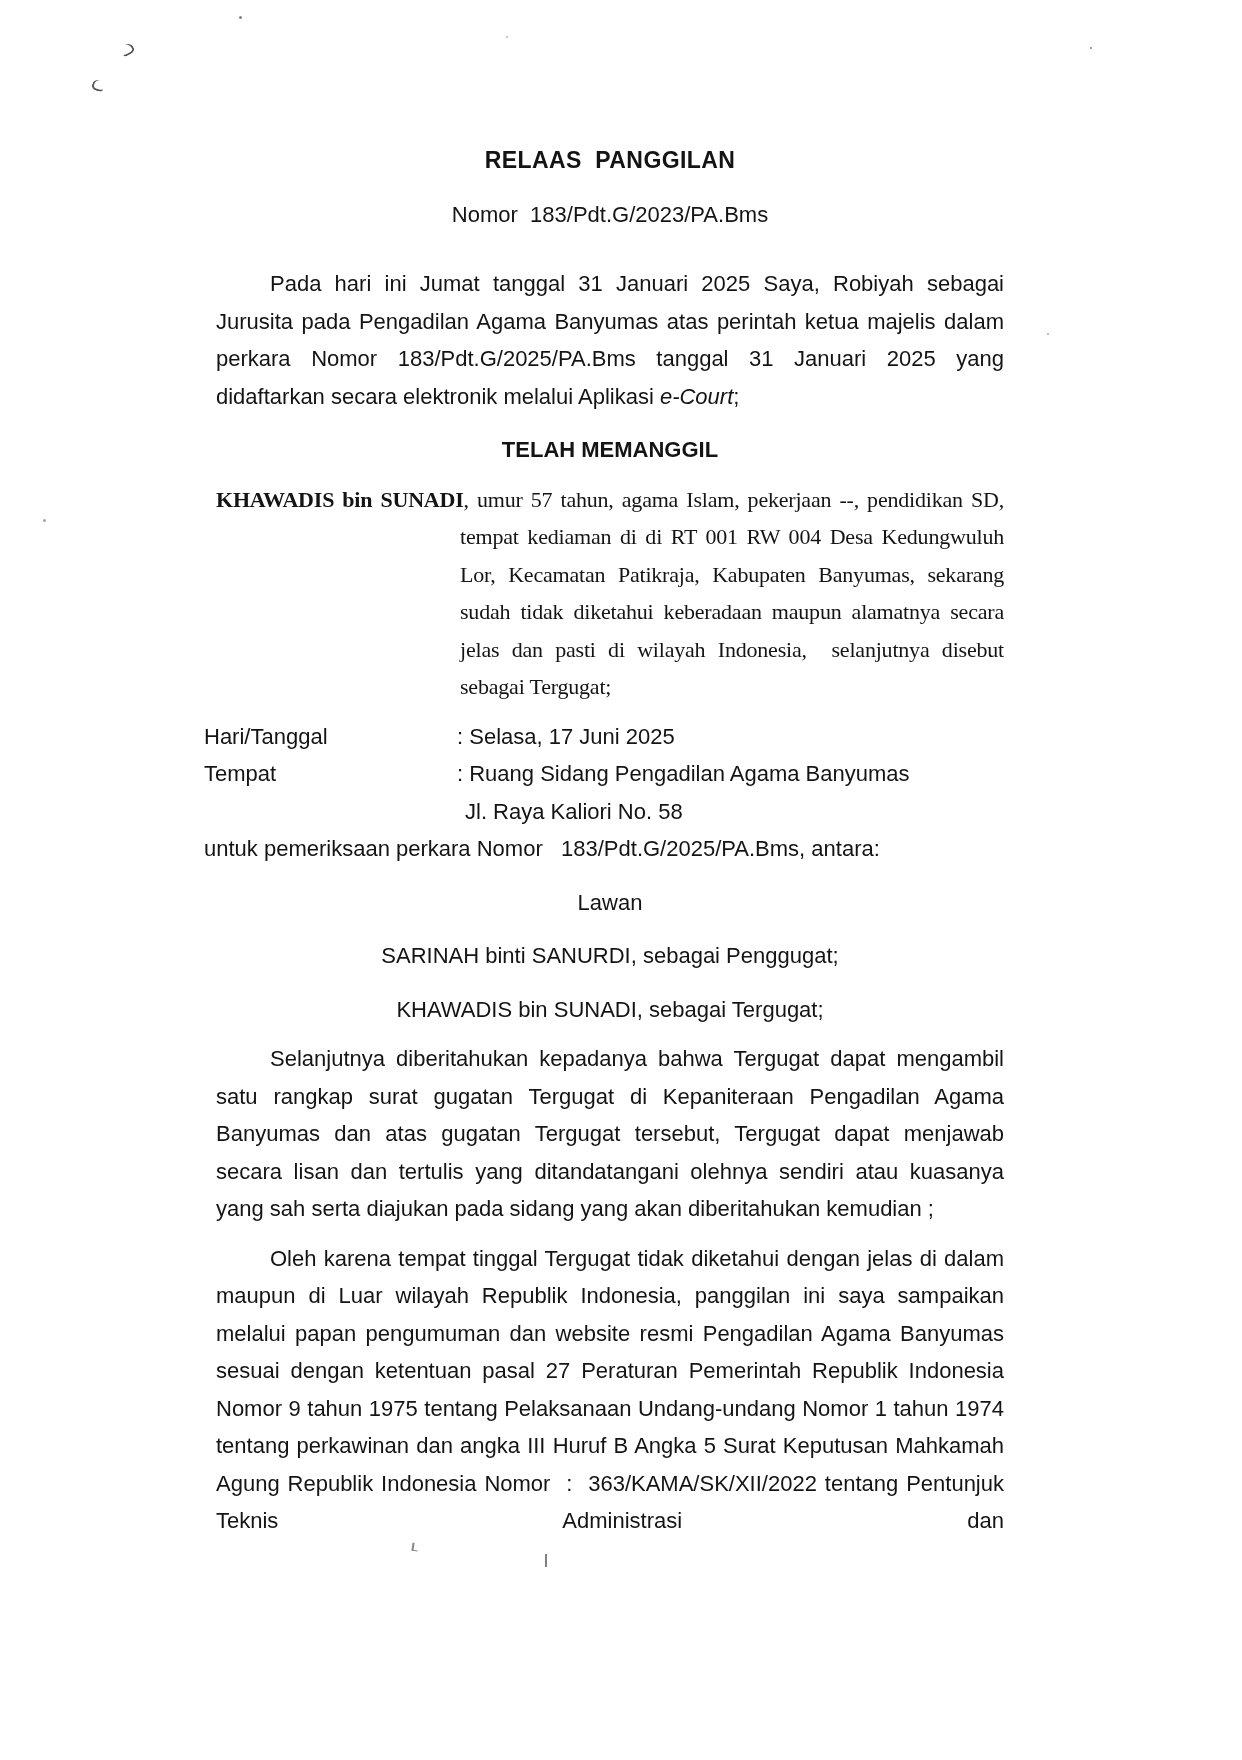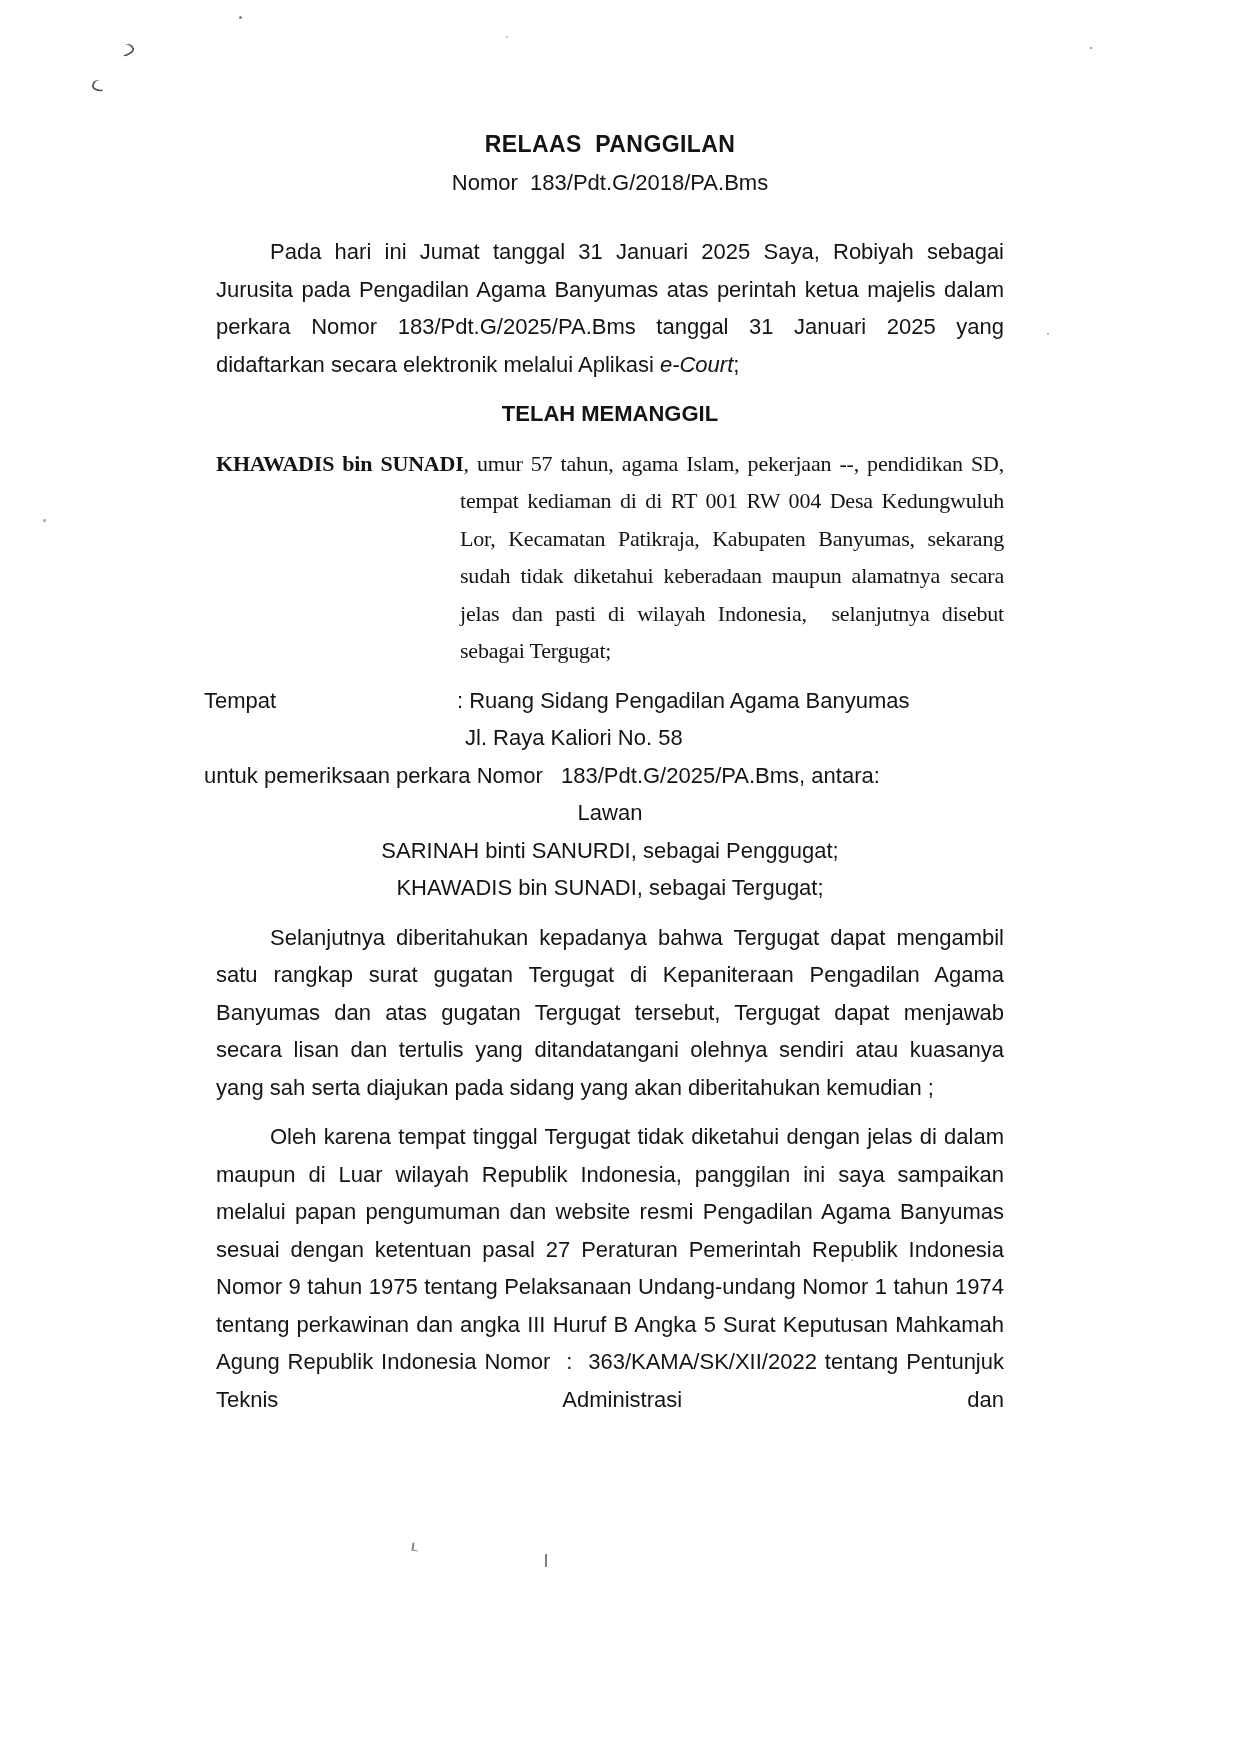--- a/index.html
+++ b/index.html
@@ -9,21 +9,21 @@
     background:#ffffff;
     font-family:"Liberation Sans", sans-serif;
     color:#141414;
     overflow:hidden;
   }
   .content{
     position:absolute;
     left:204px;top:126px;width:812px;
     font-size:22px;line-height:37.5px;
   }
-  .center{text-align:center;}
+  .center{text-align:center;margin-top:16px;}
   .bold{font-weight:700;}
   .title{font-size:23px;letter-spacing:.4px;white-space:pre-wrap;}
   .subtitle{white-space:pre-wrap;margin-bottom:32px;}
   .para{margin:12px;text-align:justify;white-space:pre-wrap;}
   .indent{text-indent:54px;}
   .hanging{padding-left:244px;text-indent:-244px;letter-spacing:-0.2px;font-family:Liberation Serif, serif;}
   .kv-label{display:inline-block;width:253px;}
   .venue{padding-left:261px;}
   .case-line{white-space:pre-wrap;}
   .justify-last{text-align-last:justify;}
@@ -53,29 +53,32 @@
   <div class="artifact dot d3"></div>
   <div class="artifact dot d4"></div>
   <div class="artifact dot d5"></div>
   <div class="artifact dot d6"></div>
   <div class="artifact tickmark"></div>
   <div class="artifact barmark"></div>
 
   <div class="content">
 
     <div class="title bold center">RELAAS  PANGGILAN</div>
-    <div class="subtitle center">Nomor  183/Pdt.G/2018/PA.Bms</div>
+    <div class="subtitle center">Nomor  183/Pdt.G/2023/PA.Bms</div>
 
     <p class="para indent"><span>Pada hari ini Jumat tanggal 31 Januari 2025 Saya, Robiyah sebagai Jurusita pada Pengadilan Agama Banyumas atas perintah ketua majelis dalam perkara Nomor 183/Pdt.G/2025/PA.Bms tanggal 31 Januari 2025 yang didaftarkan secara elektronik melalui Aplikasi </span><i>e-Court</i><span>;</span></p>
 
     <div class="center bold">TELAH MEMANGGIL</div>
 
     <p class="para hanging"><span class="bold">KHAWADIS bin SUNADI</span><span>, umur 57 tahun, agama Islam, pekerjaan --, pendidikan SD, tempat kediaman di di RT 001 RW 004 Desa Kedungwuluh Lor, Kecamatan Patikraja, Kabupaten Banyumas, sekarang sudah tidak diketahui keberadaan maupun alamatnya secara jelas dan pasti di wilayah Indonesia,  selanjutnya disebut sebagai Tergugat;</span></p>
 
 
+    <div class="kv">
+      <span class="kv-label">Hari/Tanggal</span><span class="kv-value">: Selasa, 17 Juni 2025</span>
+    </div>
     <div class="kv">
       <span class="kv-label">Tempat</span><span class="kv-value">: Ruang Sidang Pengadilan Agama Banyumas</span>
     </div>
 
     <div class="venue">Jl. Raya Kaliori No. 58</div>
 
     <div class="case-line">untuk pemeriksaan perkara Nomor   183/Pdt.G/2025/PA.Bms, antara:</div>
 
     <div class="center">Lawan</div>
     <div class="center">SARINAH binti SANURDI, sebagai Penggugat;</div>

